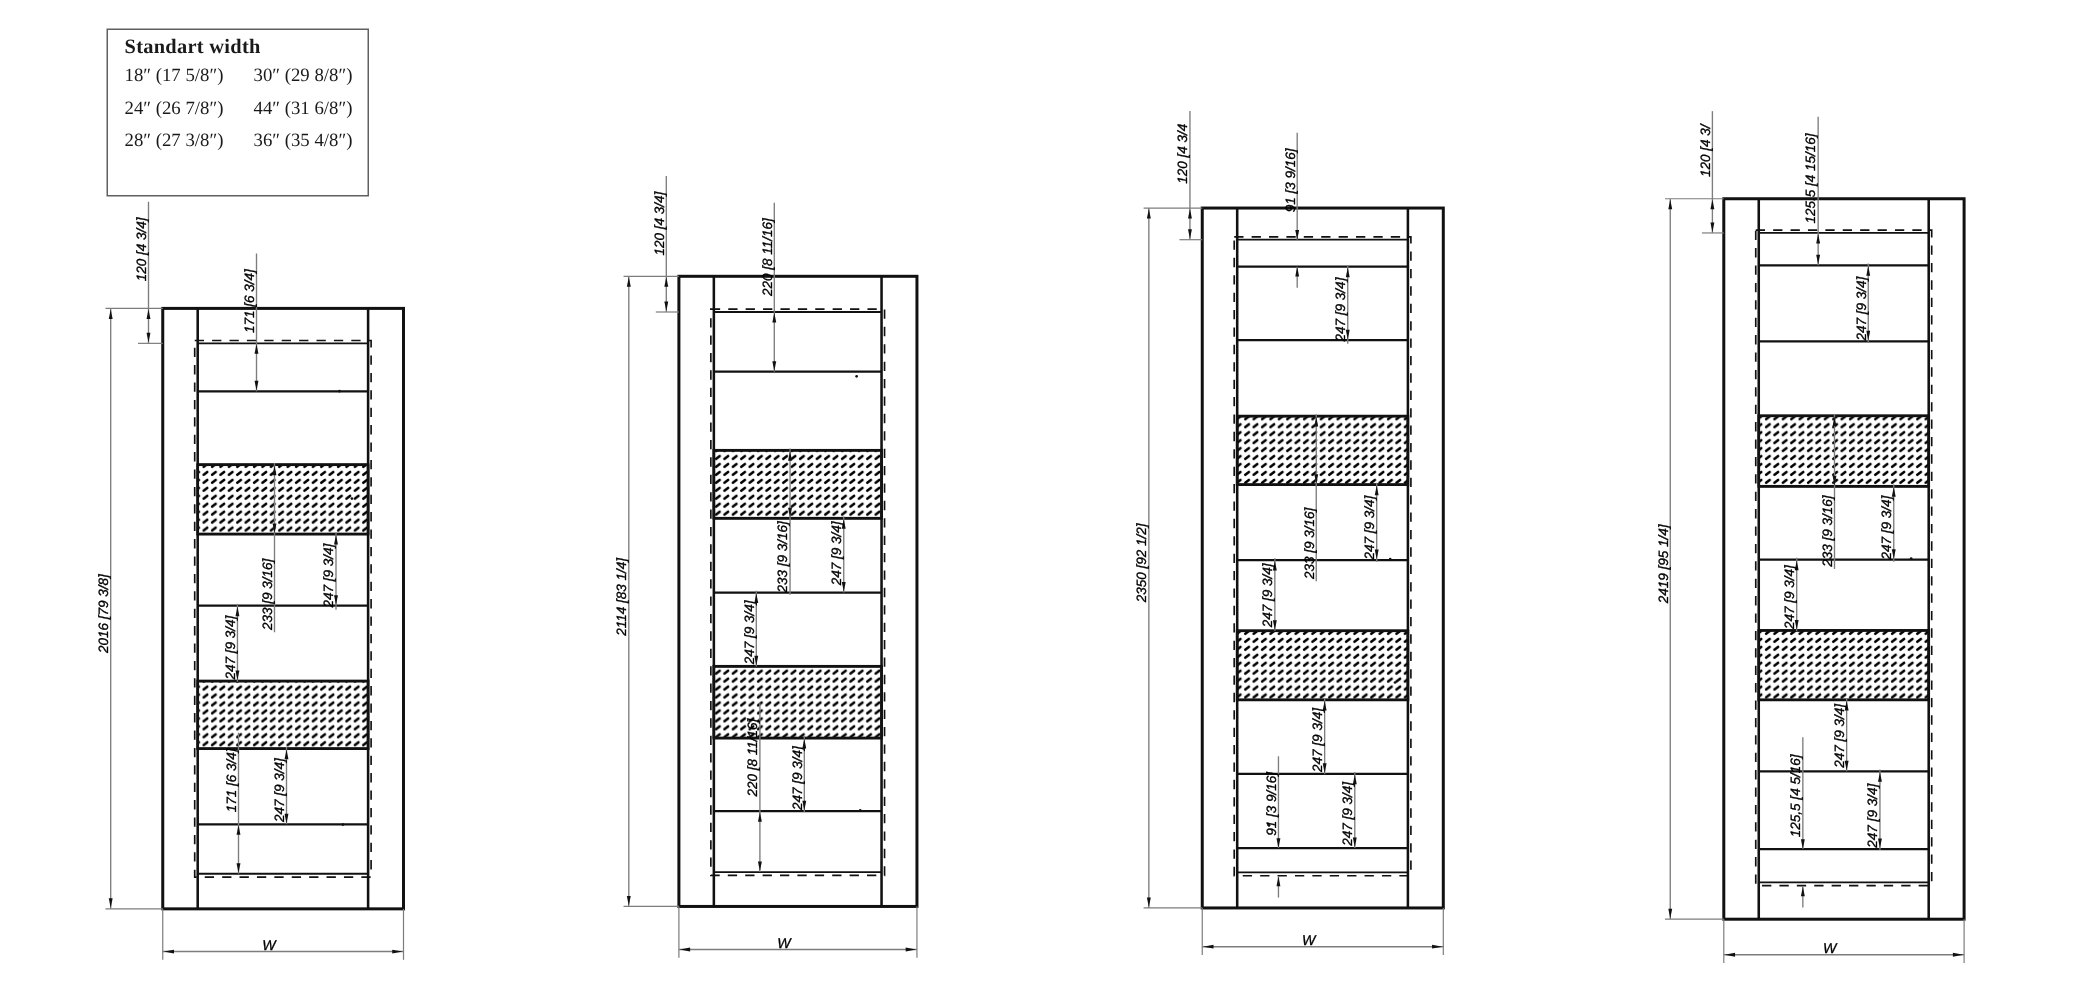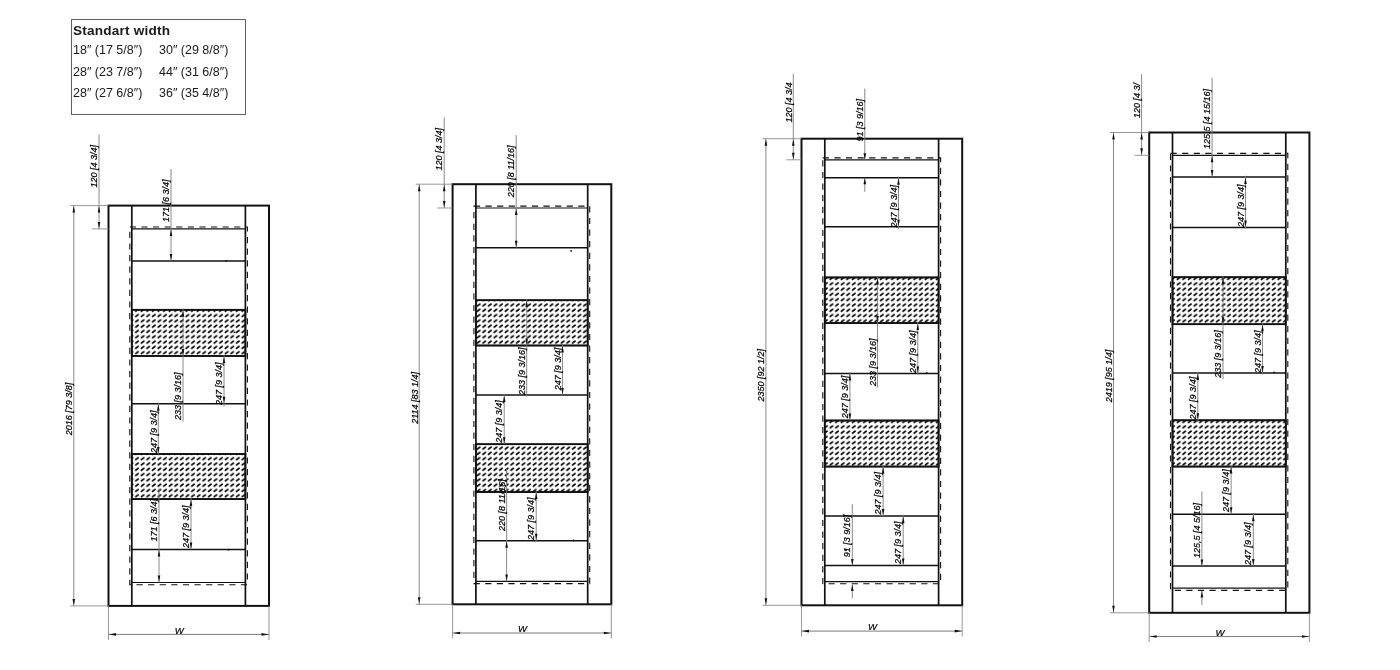--- a/index.html
+++ b/index.html
@@ -1,17 +1,17 @@
 <!DOCTYPE html>
 <html><head><meta charset="utf-8">
 <style>
 html,body{margin:0;padding:0;background:#ffffff;width:1400px;height:670px;overflow:hidden;}
 body{font-family:"Liberation Sans", sans-serif;position:relative;filter:grayscale(1);}
 svg{position:absolute;left:0;top:0;}
-.tbl{position:absolute;left:71px;top:19px;width:175px;height:96px;border:1px solid #606060;box-sizing:border-box;padding:1px 0 0 1px;}
+.tbl{position:absolute;left:71px;top:19px;width:175px;height:112px;border:1px solid #606060;box-sizing:border-box;padding:1px 0 0 11px;font-family:Liberation Serif, serif;}
 .tt{font-weight:bold;font-size:13.6px;color:#1a1a1a;line-height:19px;letter-spacing:0.2px;}
 .tr{font-size:12.5px;color:#1a1a1a;line-height:21.5px;}
 .tr span:first-child{display:inline-block;width:86px;}
 </style></head>
 <body>
 <svg width="1400" height="670" viewBox="0 0 1400 670">
 <defs>
 <pattern id="ht" width="5.6" height="5.3" patternUnits="userSpaceOnUse">
 <path d="M1.4,3.85 L3.8,1.95" stroke="#000" stroke-width="1.7" stroke-linecap="round"></path>
 </pattern>
@@ -269,14 +269,14 @@
 <circle cx="846.0" cy="550.2" r="0.9" fill="#111"></circle>
 <circle cx="930.0" cy="455.0" r="0.9" fill="#111"></circle>
 <circle cx="1274.1" cy="372.4" r="0.9" fill="#111"></circle>
 <circle cx="573.5" cy="540.3" r="0.9" fill="#111"></circle>
 <circle cx="228.6" cy="549.7" r="0.9" fill="#111"></circle>
 <circle cx="926.8" cy="372.8" r="0.9" fill="#111"></circle>
 </svg>
 <div class="tbl">
 <div class="tt">Standart width</div>
 <div class="tr"><span>18″ (17 5/8″)</span><span>30″ (29 8/8″)</span></div>
-<div class="tr"><span>28″ (23 7/8″)</span><span>44″ (31 6/8″)</span></div>
-<div class="tr"><span>28″ (27 6/8″)</span><span>36″ (35 4/8″)</span></div>
+<div class="tr"><span>24″ (26 7/8″)</span><span>44″ (31 6/8″)</span></div>
+<div class="tr"><span>28″ (27 3/8″)</span><span>36″ (35 4/8″)</span></div>
 </div>
 </body></html>

